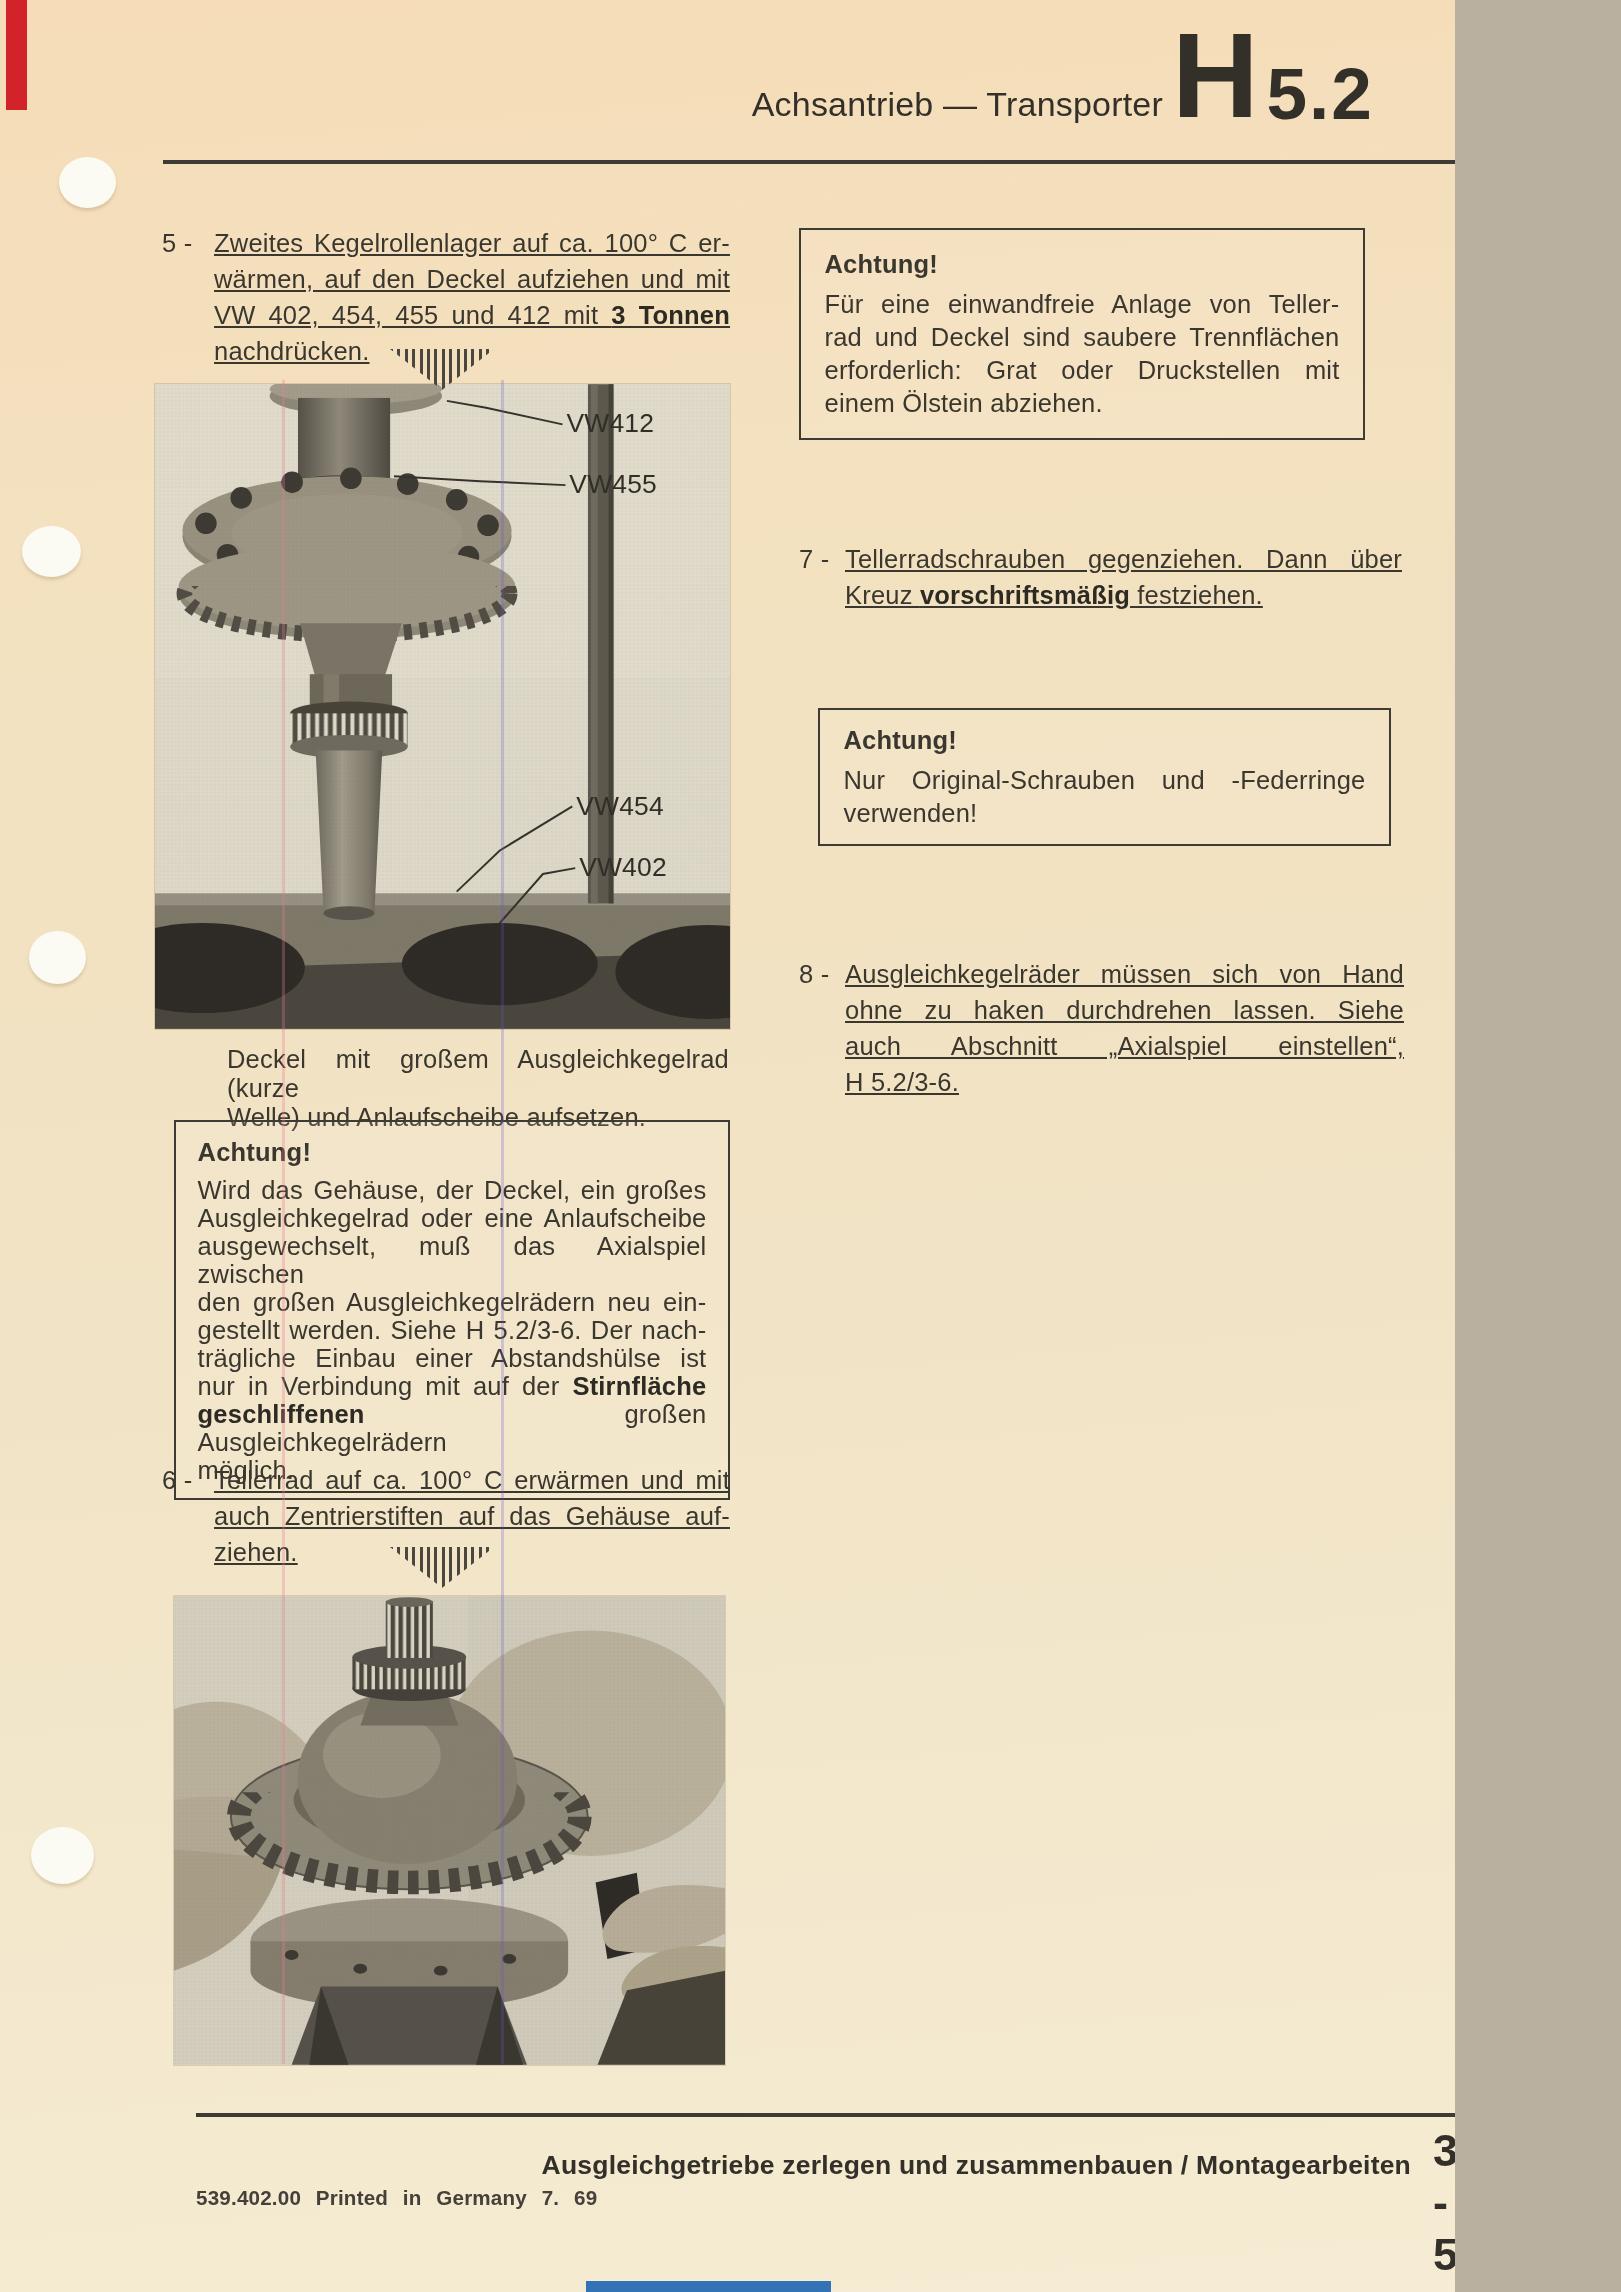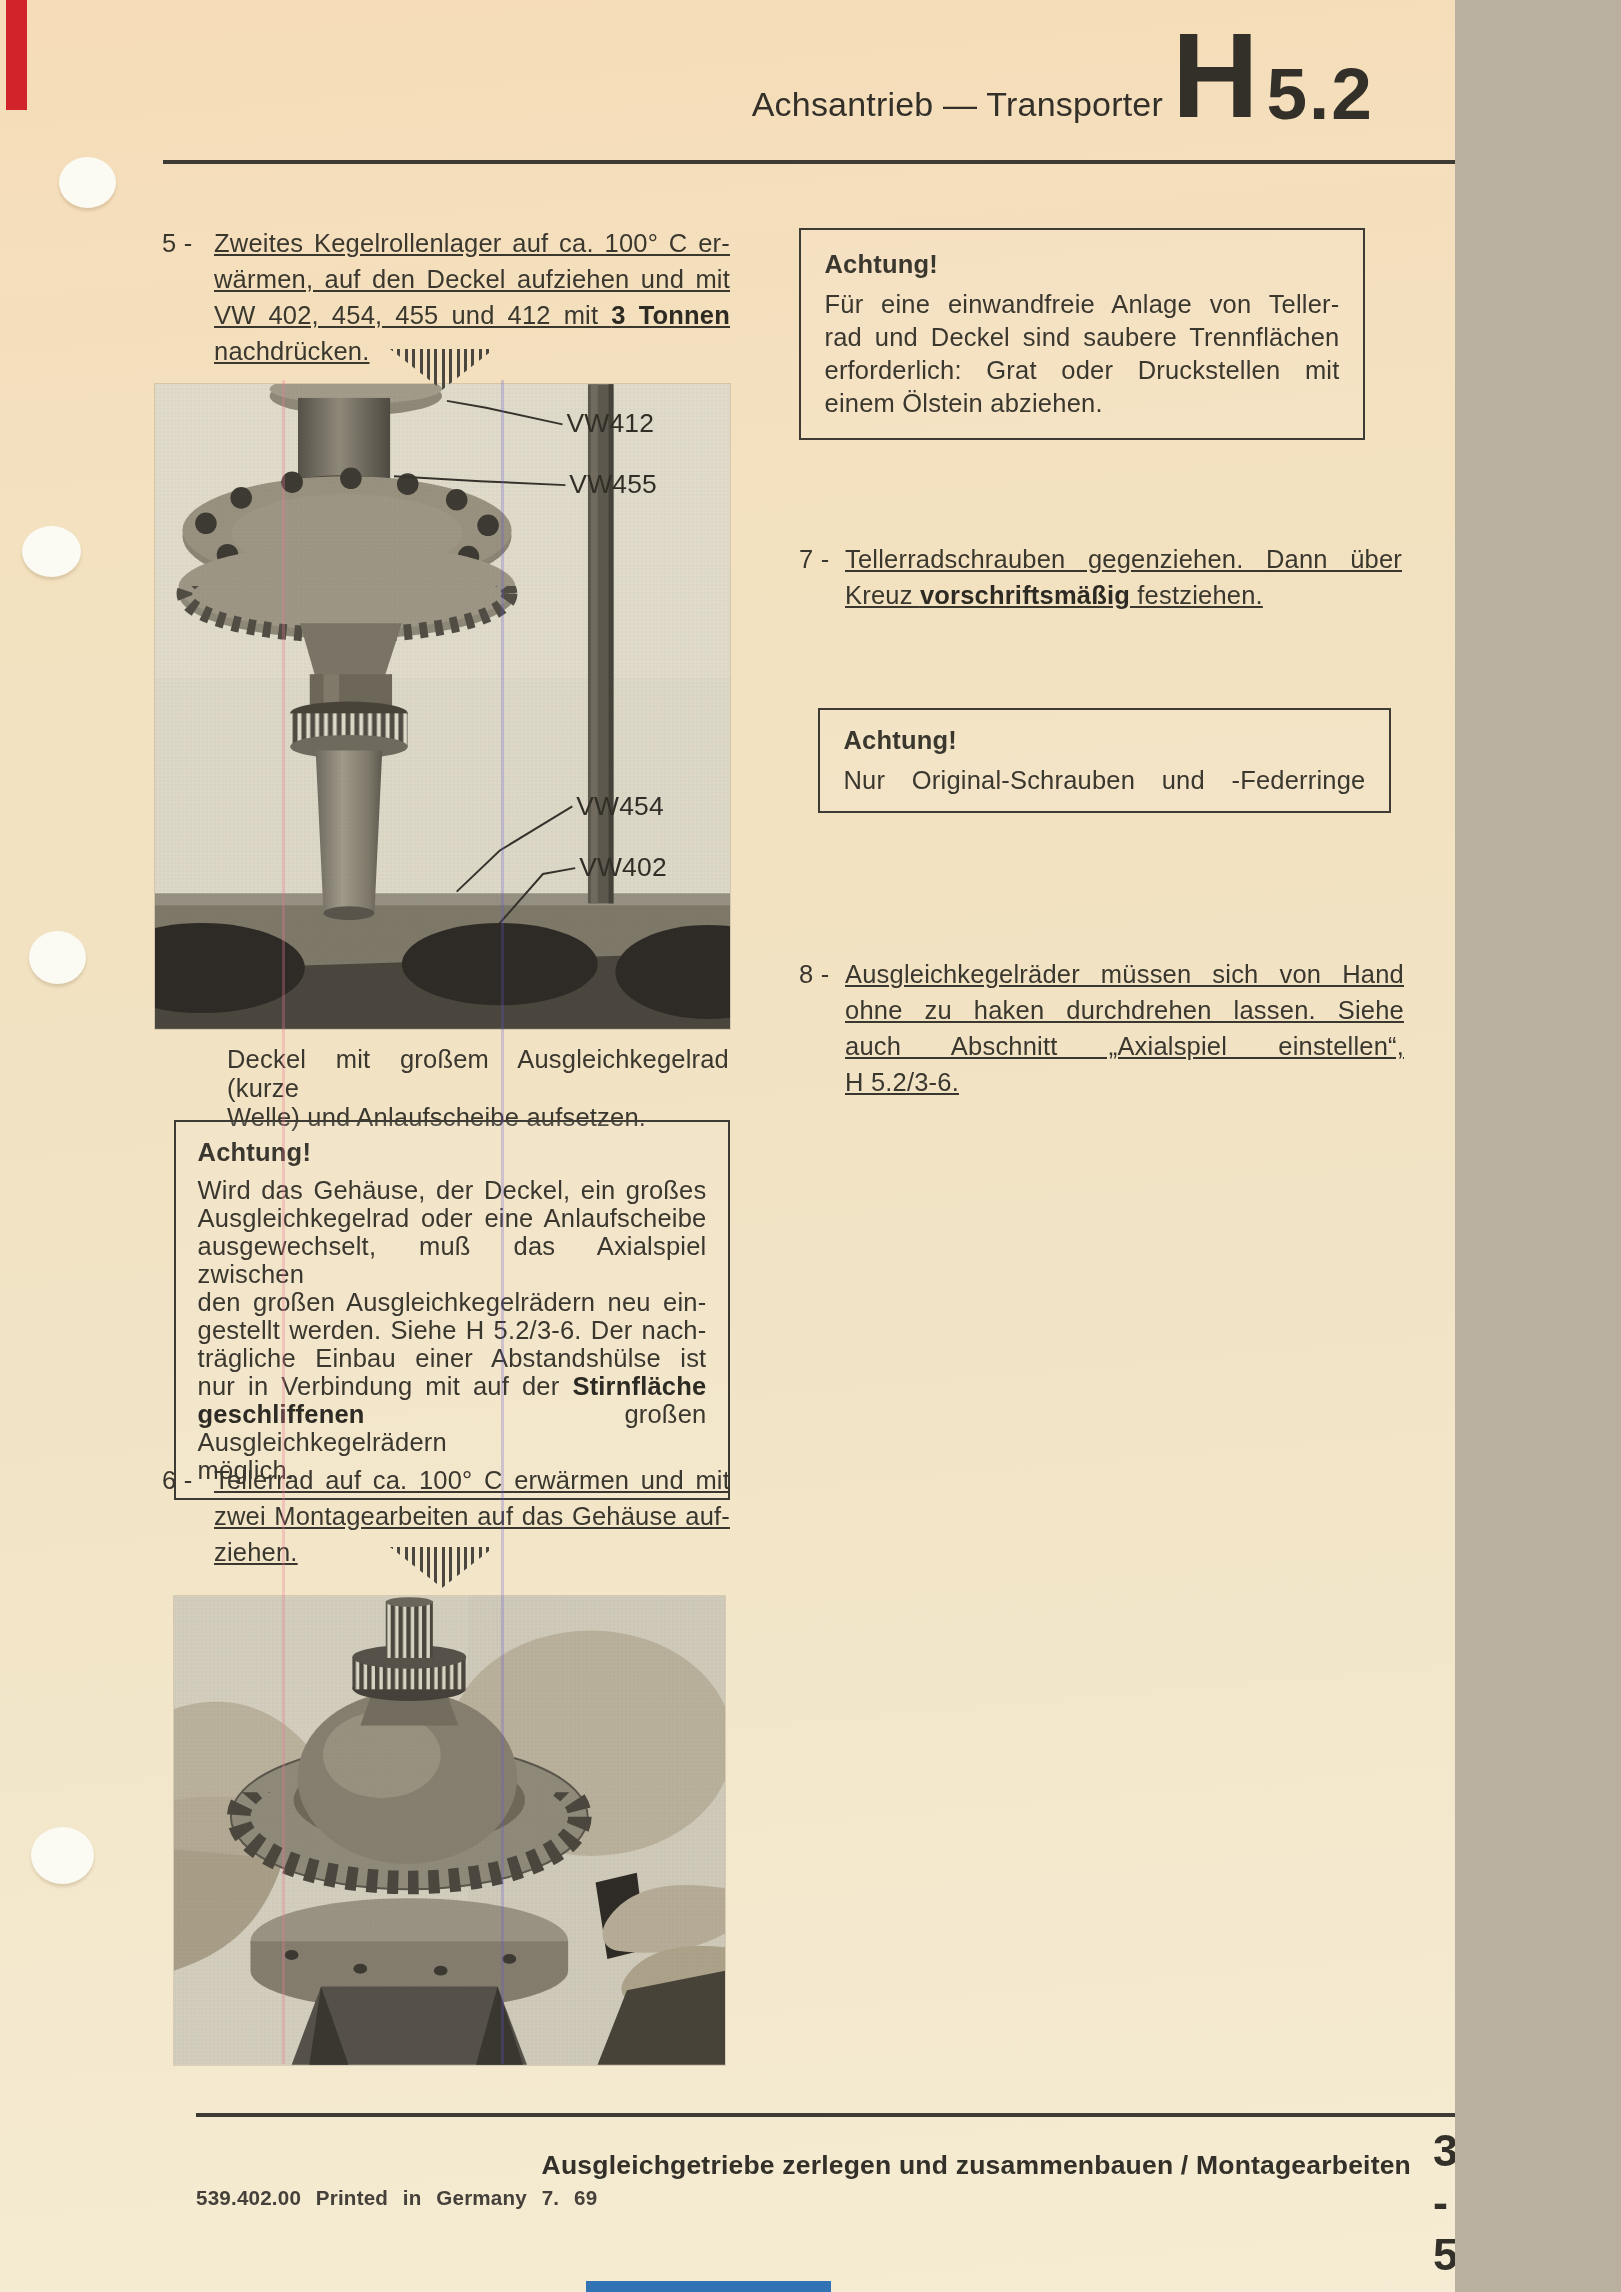--- a/index.html
+++ b/index.html
@@ -206,21 +206,21 @@
     <div class="ln just">trägliche Einbau einer Abstandshülse ist</div>
     <div class="ln just"><span>nur in Verbindung mit auf der </span><strong>Stirnfläche</strong></div>
     <div class="ln just"><strong>geschliffenen</strong><span> großen Ausgleichkegelrädern</span></div>
     <div class="ln">möglich.</div>
   </div>
 
   <div class="abs step step6">
     <span class="marker">6 -</span>
     <div class="lines">
       <div class="ln just">Tellerrad auf ca. 100° C erwärmen und mit</div>
-      <div class="ln just">zwei Montagearbeiten auf das Gehäuse auf-</div>
+      <div class="ln just">auch Zentrierstiften auf das Gehäuse auf-</div>
       <div class="ln">ziehen.</div>
     </div>
   </div>
 
   <div class="abs tri tri2"></div>
 
   <div class="abs photo photo2">
     <svg width="551" height="469" viewBox="0 0 562 478" xmlns="http://www.w3.org/2000/svg">
       <defs>
         <pattern id="ribs2" width="8" height="12" patternUnits="userSpaceOnUse">
@@ -290,20 +290,21 @@
     <span class="marker">7 -</span>
     <div class="lines">
       <div class="ln just">Tellerradschrauben gegenziehen. Dann über</div>
       <div class="ln"><span>Kreuz </span><strong>vorschriftsmäßig</strong><span> festziehen.</span></div>
     </div>
   </div>
 
   <div class="abs attn attn-r2">
     <div class="hd">Achtung!</div>
     <div class="ln just">Nur Original-Schrauben und -Federringe</div>
+    <div class="ln">verwenden!</div>
   </div>
 
   <div class="abs step step-right step8">
     <span class="marker">8 -</span>
     <div class="lines">
       <div class="ln just">Ausgleichkegelräder müssen sich von Hand</div>
       <div class="ln just">ohne zu haken durchdrehen lassen. Siehe</div>
       <div class="ln just">auch Abschnitt „Axialspiel einstellen“,</div>
       <div class="ln">H 5.2/3-6.</div>
     </div>

